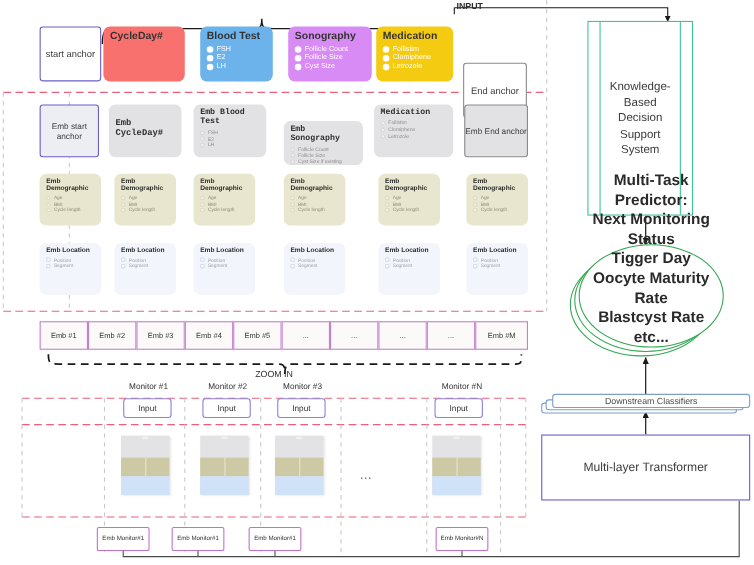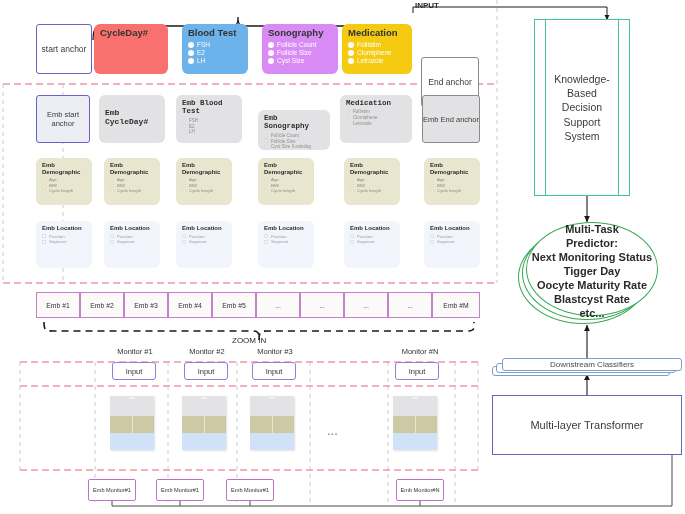--- a/index.html
+++ b/index.html
@@ -150,22 +150,22 @@
   .kbdss:after  { right: 10px; }
 
   .ellipse-stack { position: absolute; }
   .ellipse-stack .ell {
     position: absolute; border: 1.6px solid #35a853; border-radius: 50%;
     background: transparent;
   }
   .ellipse-stack .ell.top { background: #ffffff; }
   .ellipse-txt {
     position: absolute; inset: 0;
-    display: flex; align-items: flex-start; justify-content: center;
-    text-align: center; font-size: 11px; font-weight: bold;
+    display: flex; align-items: flex-end; justify-content: center;
+    text-align: center; font-size: 14px; font-weight: bold;
     color: #2a2a2a; line-height: 1.28;
   }
 
   .dsc-stack { position: absolute; }
   .dsc {
     position: absolute; border: 1px solid #7d9ec9; background: #fff;
     border-radius: 3px;
   }
   .dsc-top {
     display: flex; align-items: center; justify-content: center;

